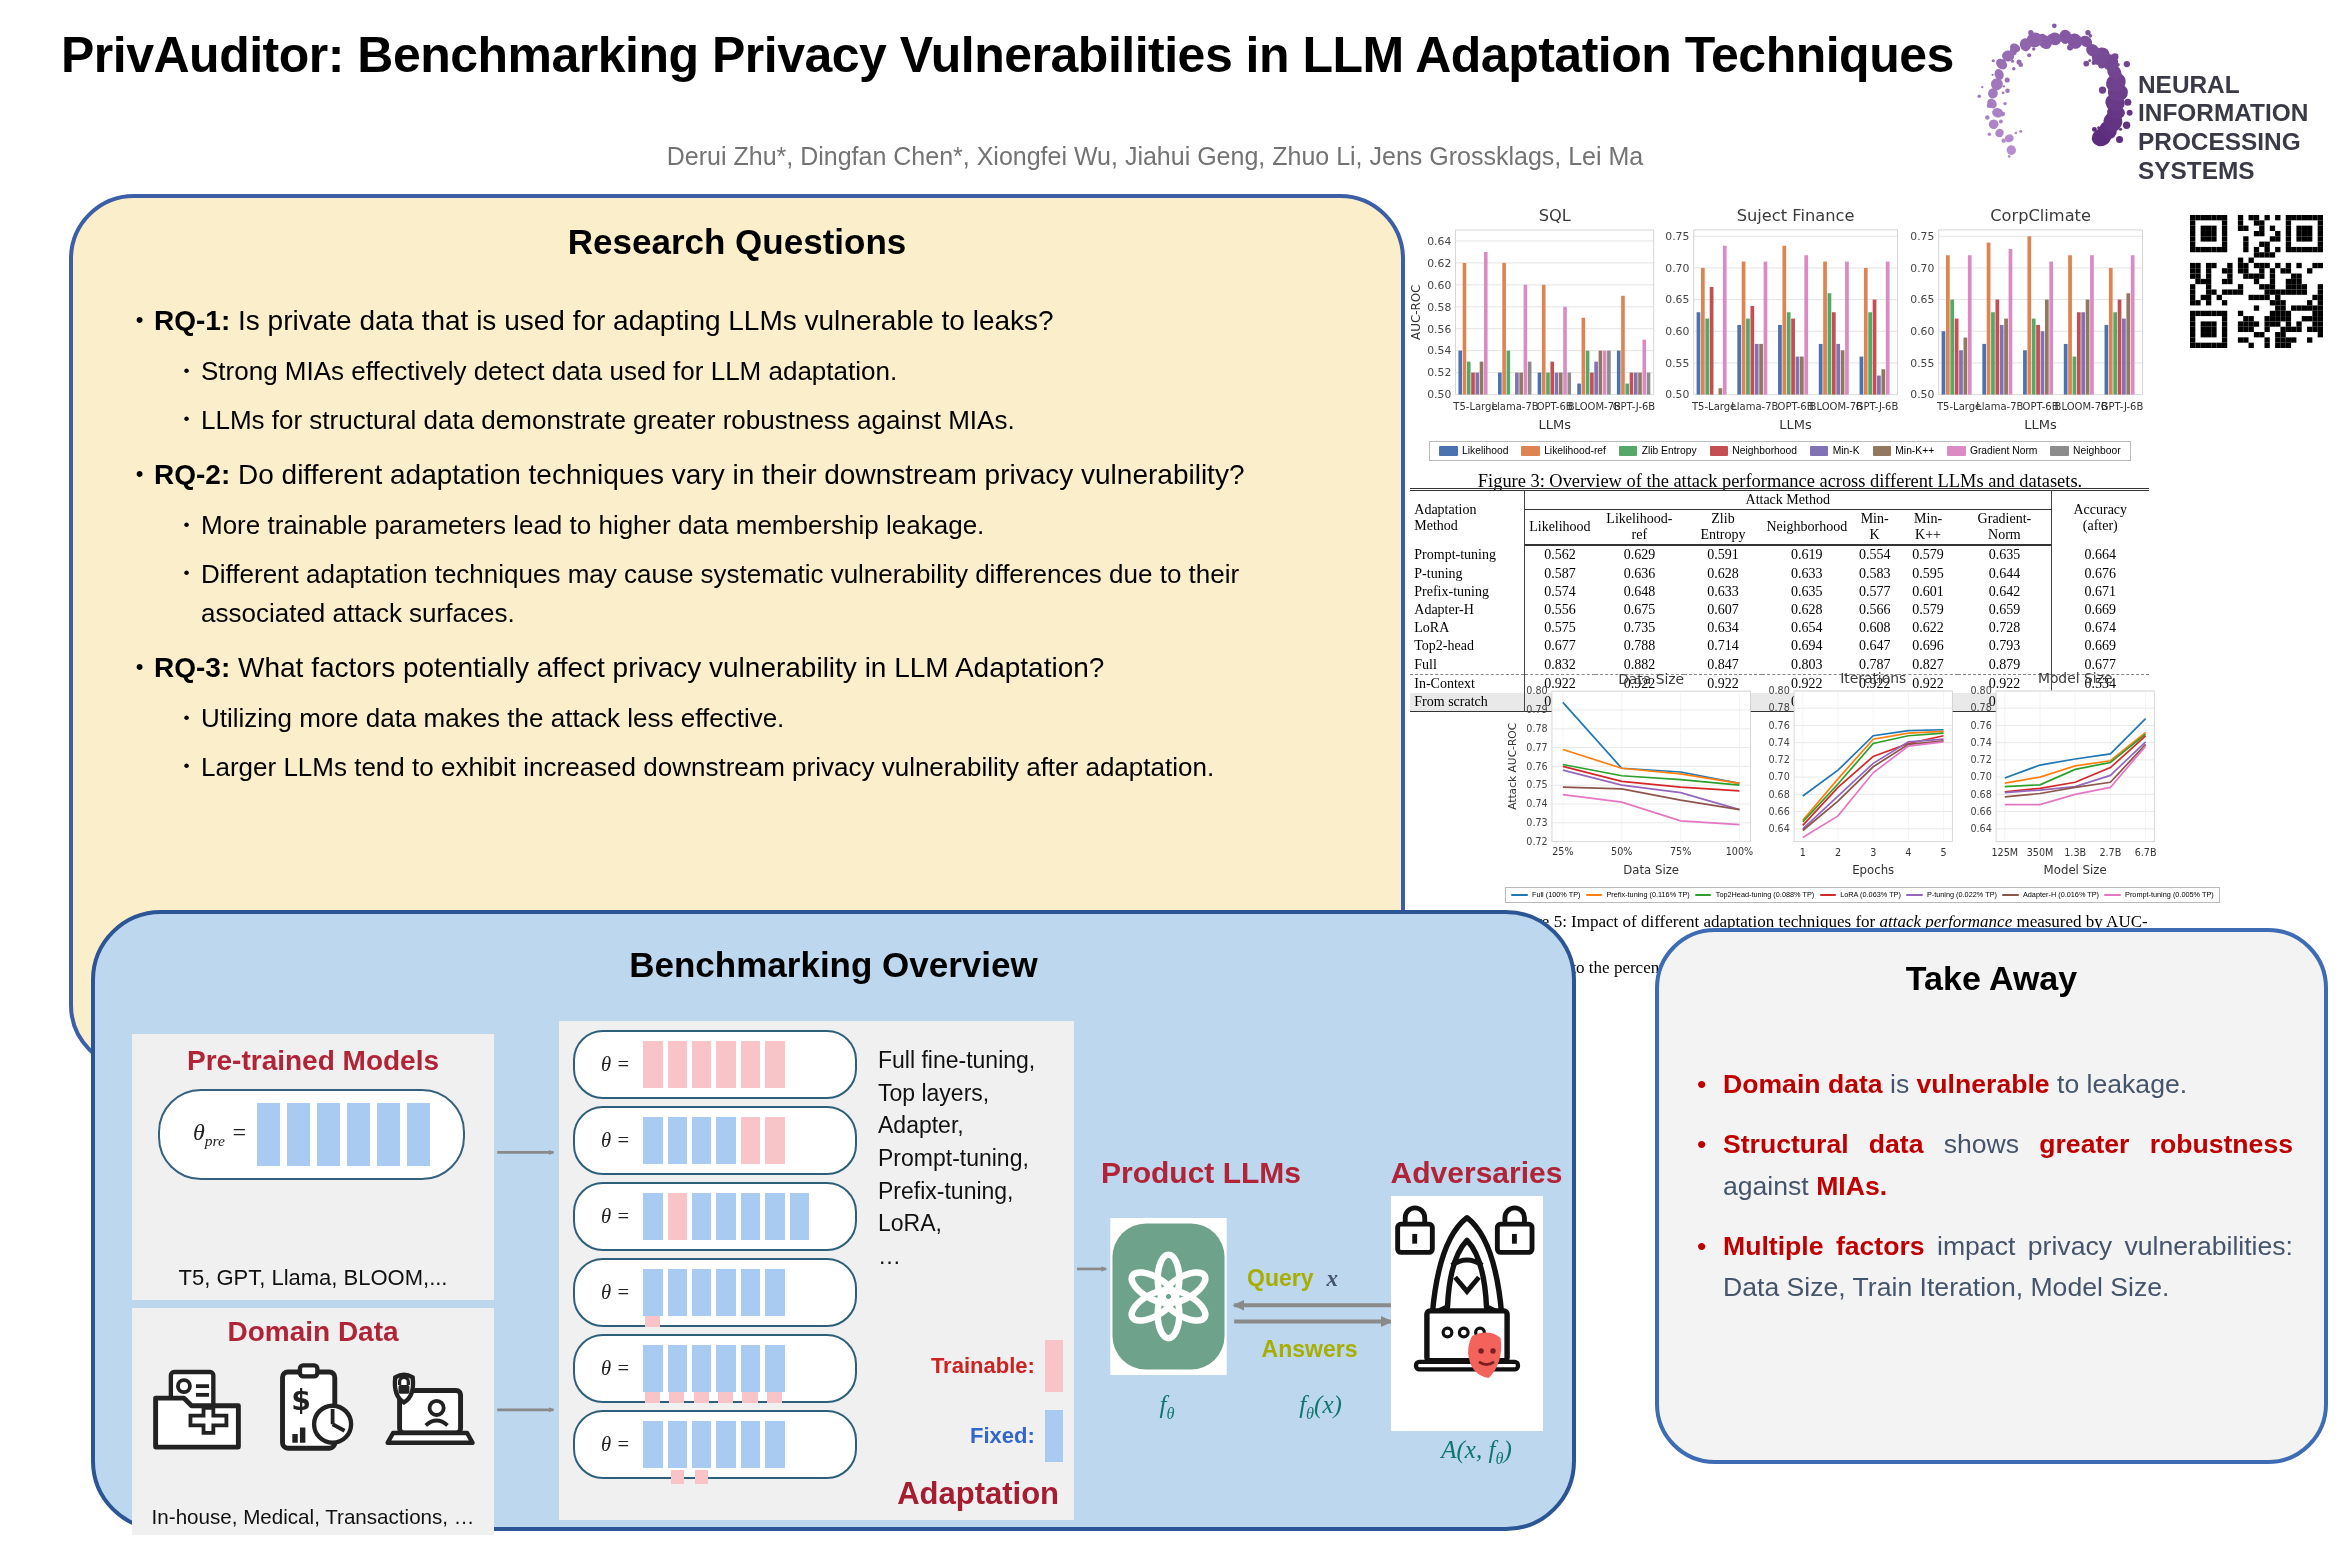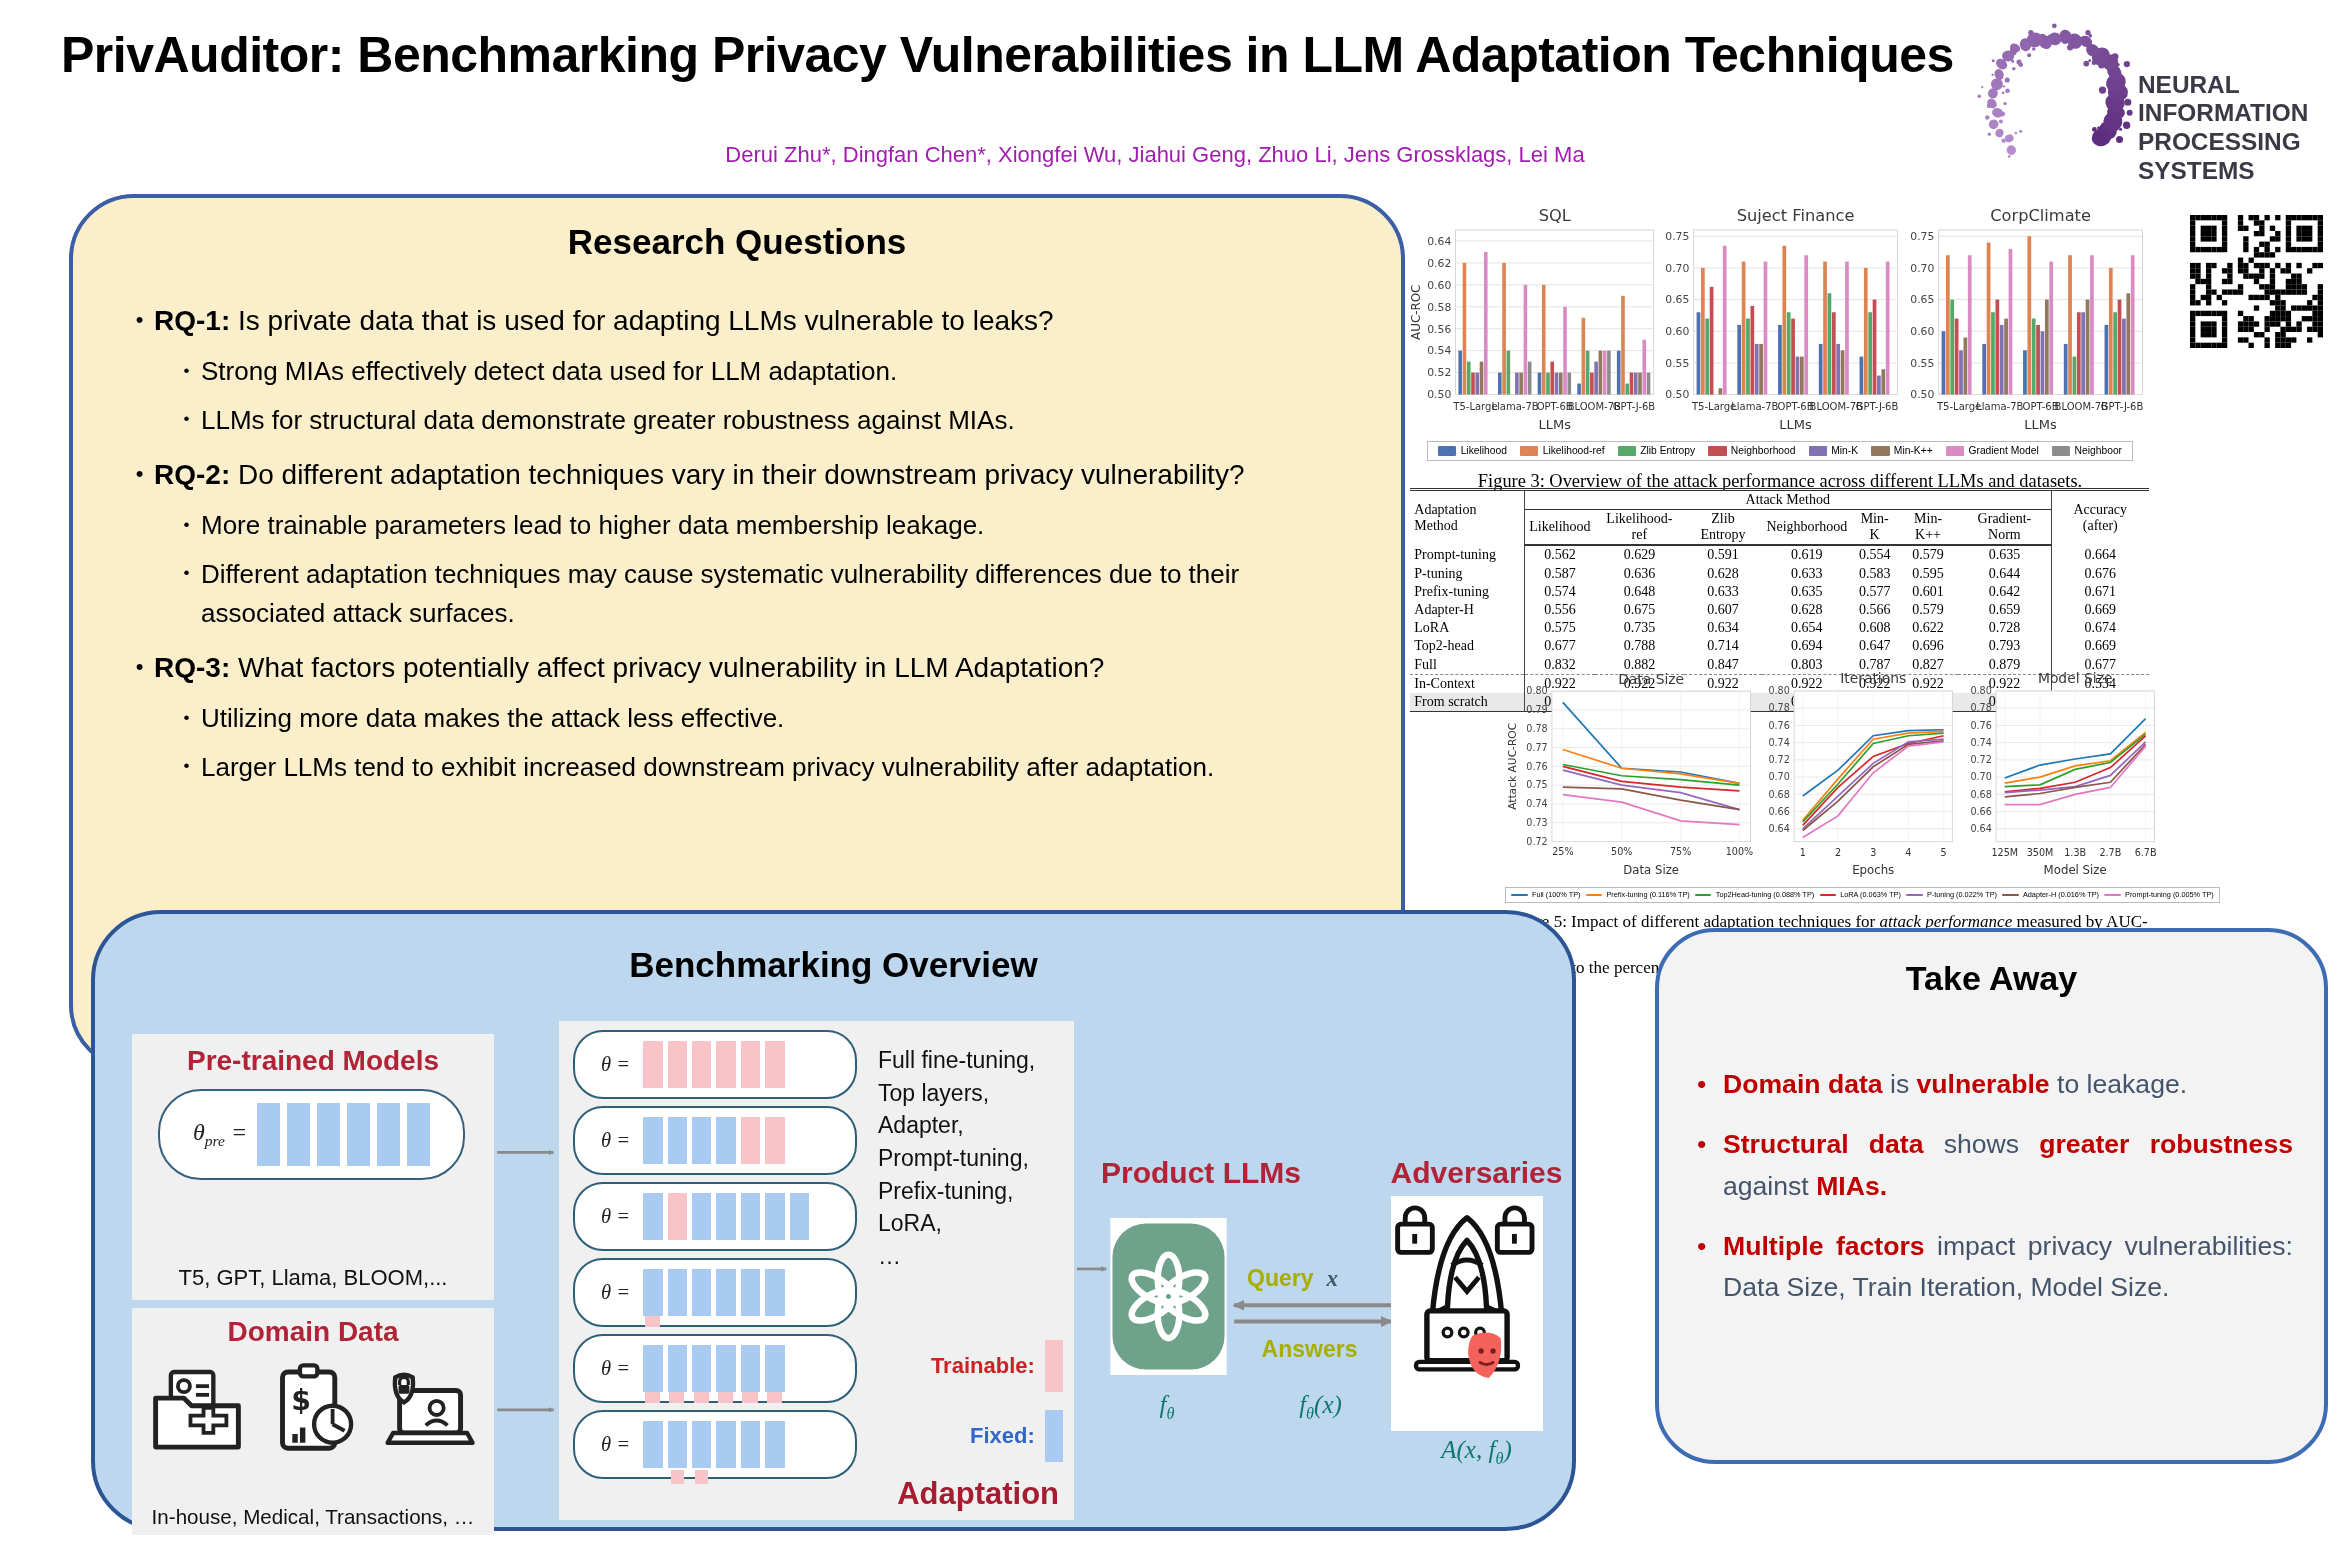--- a/index.html
+++ b/index.html
@@ -1,21 +1,21 @@
 <!DOCTYPE html>
 <html style="font-size:8.7px"><head>
 <meta charset="utf-8">
 <style>
   html,body{margin:0;padding:0;background:#fff;}
   .poster{position:relative;width:2342px;height:1561px;background:#ffffff;
     font-family:"Liberation Sans",sans-serif;overflow:hidden;}
   .abs{position:absolute;}
   
   .title{left:61px;top:26px;width:1946px;font-size:50px;font-weight:bold;color:#000;letter-spacing:-0.5px;}
-  .authors{left:575px;top:142px;width:1160px;text-align:center;font-size:22px;color:#a21caf;}
+  .authors{left:575px;top:142px;width:1160px;text-align:center;font-size:25px;color:#737373;}
   .logo{left:1975px;top:7.6px;width:322px;height:182px;}
   .logo-text{position:absolute;left:163px;top:63px;font-size:24.4px;font-weight:bold;color:#3a3a47;line-height:1.18;}
   .qr{left:2190px;top:215px;width:133px;height:133px;}
   
   .rq-box{left:69px;top:194px;width:1336px;height:876px;background:#fbeecb;
     border:4.3px solid #3b5ea6;border-radius:65px;box-sizing:border-box;}
   .rq-title{position:absolute;top:24px;left:0;right:0;text-align:center;font-size:35px;font-weight:bold;color:#000;}
   .rq-list{position:absolute;left:52px;right:33px;top:88px;}
   .rq-item{display:flex;align-items:flex-start;}
   .rq-item .mk{width:29px;text-align:center;flex:none;}
@@ -763,21 +763,21 @@
           <span class="lg-it">
             <span class="sw" style="background: rgb(129, 114, 179); width: 18.4px;"></span>
             <span style="font-size: 10.3px;">Min-K</span>
           </span>
           <span class="lg-it">
             <span class="sw" style="background: rgb(147, 120, 96); width: 18.4px;"></span>
             <span style="font-size: 10.3px;">Min-K++</span>
           </span>
           <span class="lg-it">
             <span class="sw" style="background: rgb(218, 139, 195); width: 18.4px;"></span>
-            <span style="font-size: 10.3px;">Gradient Model</span>
+            <span style="font-size: 10.3px;">Gradient Norm</span>
           </span>
           <span class="lg-it">
             <span class="sw" style="background: rgb(140, 140, 140); width: 18.4px;"></span>
             <span style="font-size: 10.3px;">Neighboor</span>
           </span>
         </div></div>
     <div class="caption">Figure 3: Overview of the attack performance across different LLMs and datasets.</div>
   </div>
 
   <div class="abs tablewrap">

